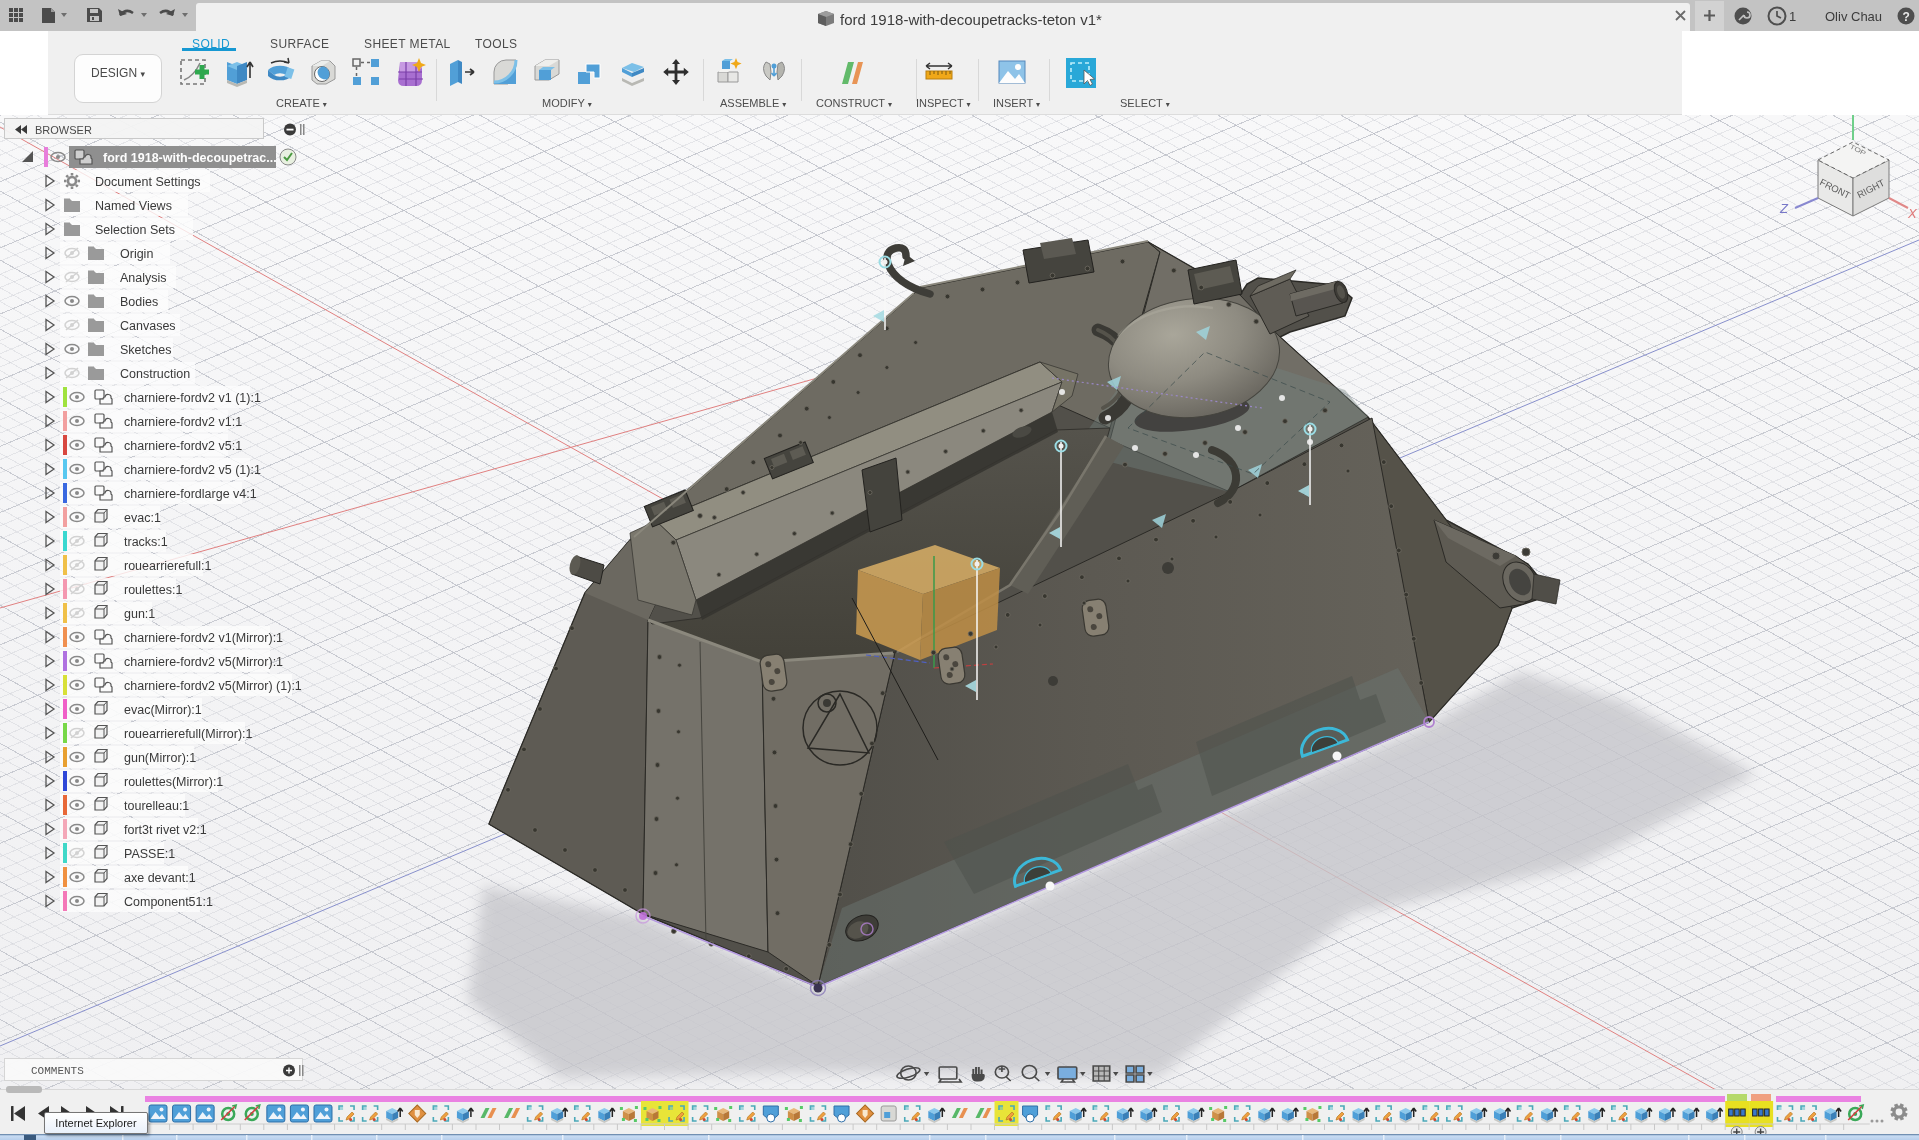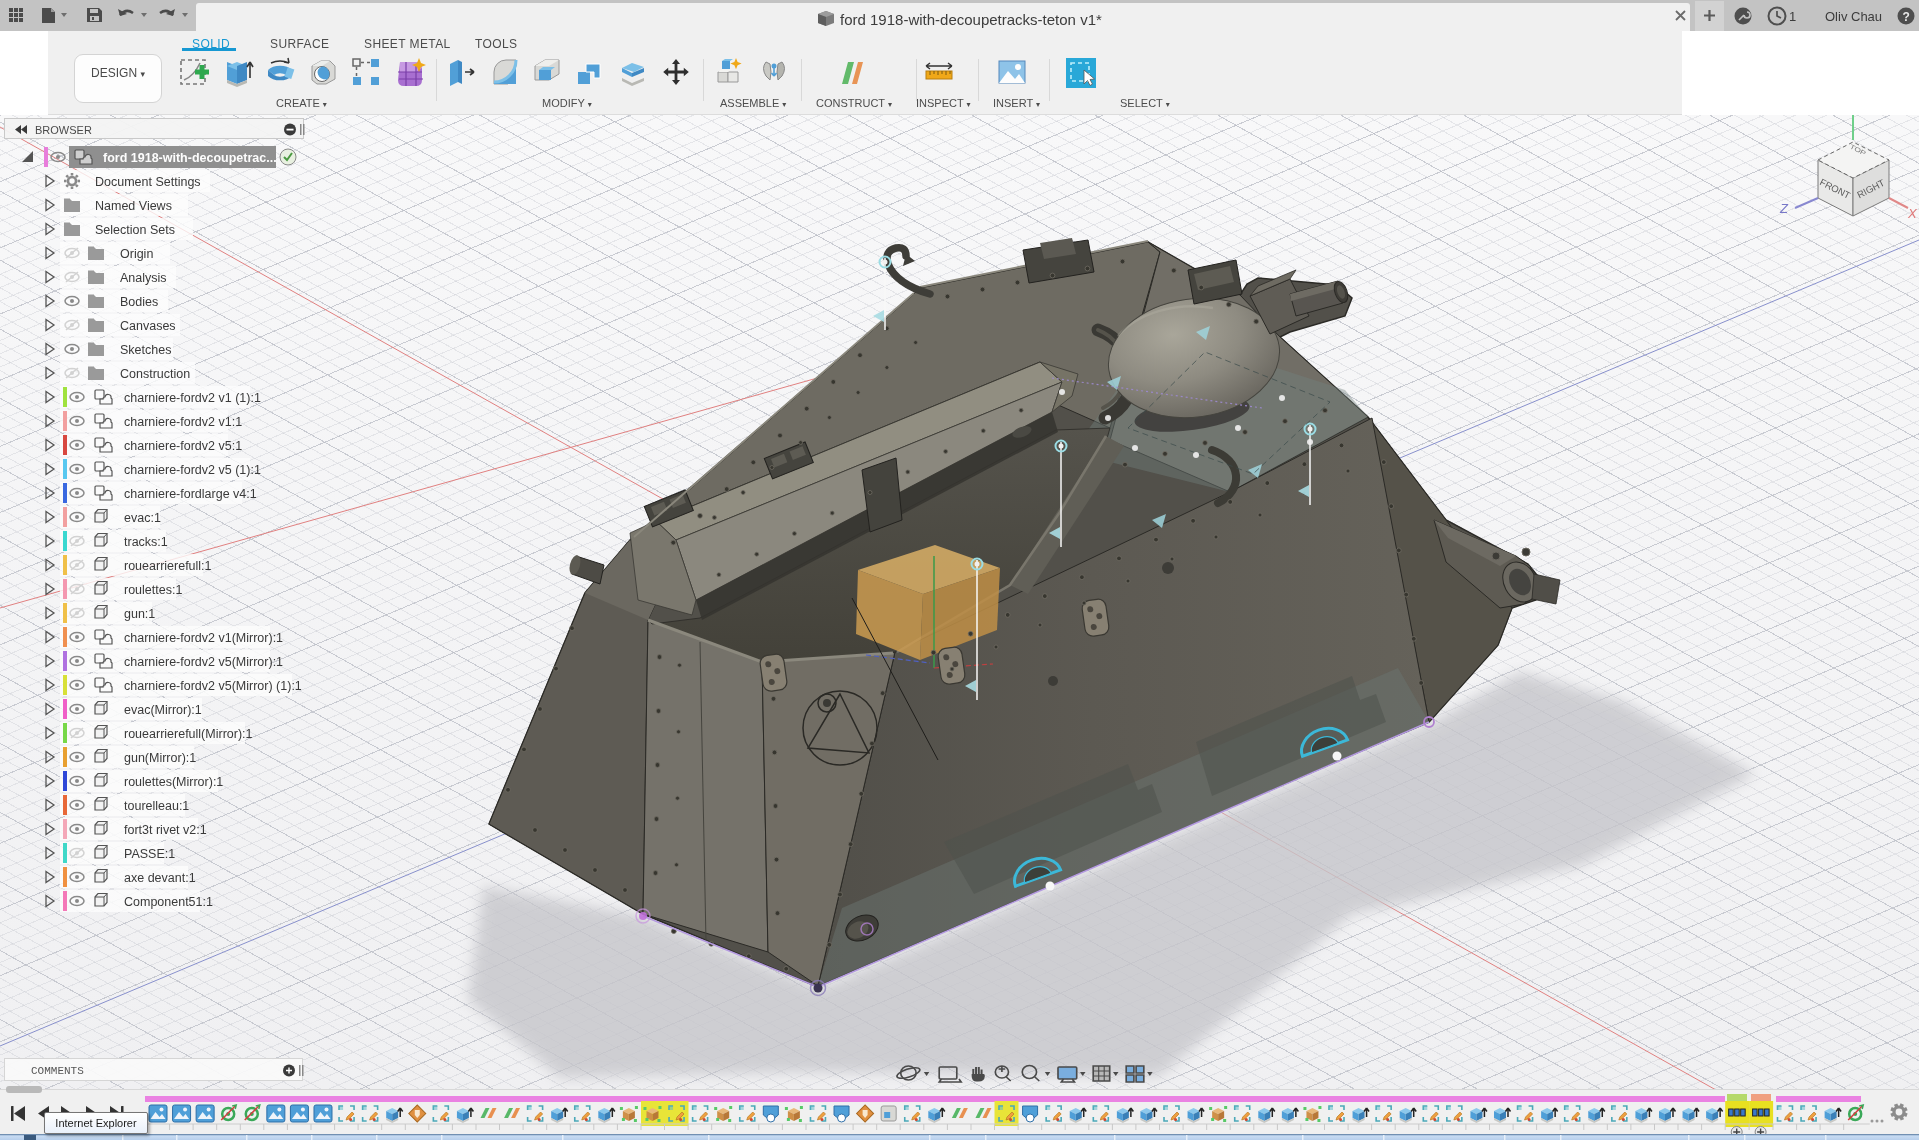--- a/index.html
+++ b/index.html
@@ -11,21 +11,21 @@
 .grplabel{position:absolute;top:66px;font-size:11px;color:#4c4c4c;white-space:nowrap;}
 .gsep{position:absolute;top:28px;height:42px;width:1px;background:#d8d8d8;}
 #viewport{position:absolute;left:0;top:115px;width:1919px;height:974px;overflow:hidden;
 background:
 repeating-linear-gradient(29.3deg, rgba(183,186,195,0.6) 0px, rgba(183,186,195,0.6) 1px, transparent 1px, transparent 60.2px),
 repeating-linear-gradient(157.2deg, rgba(183,186,195,0.6) 0px, rgba(183,186,195,0.6) 1px, transparent 1px, transparent 61px),
 repeating-linear-gradient(29.3deg, rgba(201,203,210,0.4) 0px, rgba(201,203,210,0.4) 1px, transparent 1px, transparent 12.04px),
 repeating-linear-gradient(157.2deg, rgba(201,203,210,0.4) 0px, rgba(201,203,210,0.4) 1px, transparent 1px, transparent 12.2px),
 linear-gradient(#f8f8f9,#f0f0f2);}
 #browser{position:absolute;left:4px;top:3px;width:300px;}
-#bheader{position:absolute;left:0;top:0;width:300px;height:21px;background:rgba(243,243,243,0.95);border:1px solid #c9c9c9;font-size:11px;color:#4a4a4a;}
+#bheader{position:absolute;left:0;top:0;width:260px;height:21px;background:rgba(243,243,243,0.95);border:1px solid #c9c9c9;font-size:11px;color:#4a4a4a;}
 #comments{position:absolute;left:4px;top:943px;width:299px;height:23px;background:rgba(250,250,250,0.93);border:1px solid #d5d5d5;font-size:11px;color:#555;font-family:Liberation Mono, monospace;}
 #timeline{position:absolute;left:0;top:1089px;width:1919px;height:45px;background:#f0f0f0;border-top:1px solid #d8d8d8;}
 #taskbar{position:absolute;left:0;top:1134px;width:1919px;height:6px;background:linear-gradient(#89a6c6,#c6daf2 40%,#b7cfec);}
 #tooltip{position:absolute;left:44px;top:1112px;width:104px;height:22px;background:linear-gradient(#ffffff,#e9f0fa);border:1px solid #767676;border-radius:2px;box-shadow:2px 2px 3px rgba(0,0,0,0.3);font-size:11px;color:#1a1a1a;text-align:center;line-height:20px;z-index:60;}
 </style></head><body>
 <div id="topbar">
     <svg width="200" height="31" viewBox="0 0 200 31" style="position:absolute;left:0px;top:0px;">
       <rect x="9" y="8" width="4" height="4" fill="#4b4b4b"></rect>
       <rect x="14" y="8" width="4" height="4" fill="#4b4b4b"></rect>
       <rect x="19" y="8" width="4" height="4" fill="#4b4b4b"></rect>

